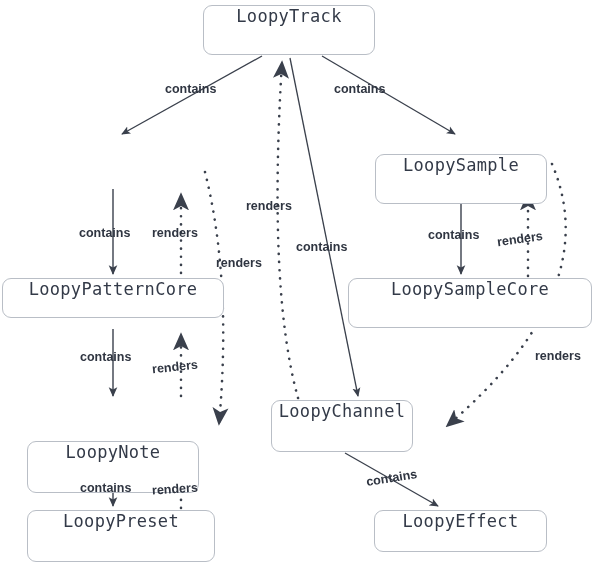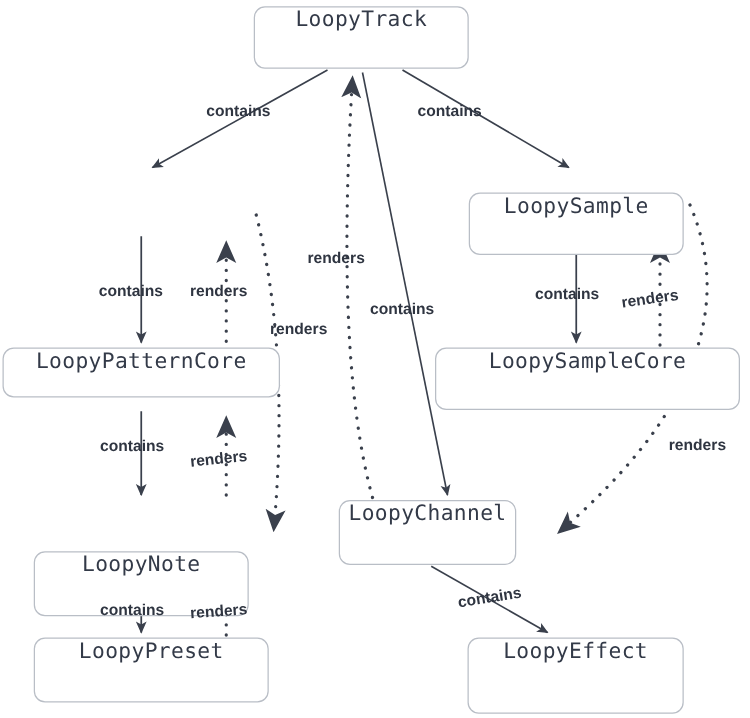--- a/index.html
+++ b/index.html
@@ -106,21 +106,21 @@
     </div>
   <div class="node" style="left: 27px; top: 400px; width: 172px; height: 52px; margin-top: 41px;">
       <span>LoopyNote</span>
     </div>
   <div class="node" style="left: 271px; top: 400px; width: 142px; height: 52px;">
       <span>LoopyChannel</span>
     </div>
   <div class="node" style="left: 27px; top: 510px; width: 188px; height: 52px;">
       <span>LoopyPreset</span>
     </div>
-  <div class="node" style="left: 374px; top: 510px; width: 173px; height: 61px;">
+  <div class="node" style="left: 374px; top: 510px; width: 173px; height: 42px;">
       <span>LoopyEffect</span>
     </div>
 
   <div class="edge-label" style="left: 165px; top: 82px;">contains</div>
   <div class="edge-label" style="left: 334px; top: 82px;">contains</div>
   <div class="edge-label" style="left: 246px; top: 199px;">renders</div>
   <div class="edge-label" style="left: 296px; top: 240px;">contains</div>
   <div class="edge-label" style="left: 79px; top: 226px;">contains</div>
   <div class="edge-label" style="left: 152px; top: 226px;">renders</div>
   <div class="edge-label" style="left: 216px; top: 256px;">renders</div>

